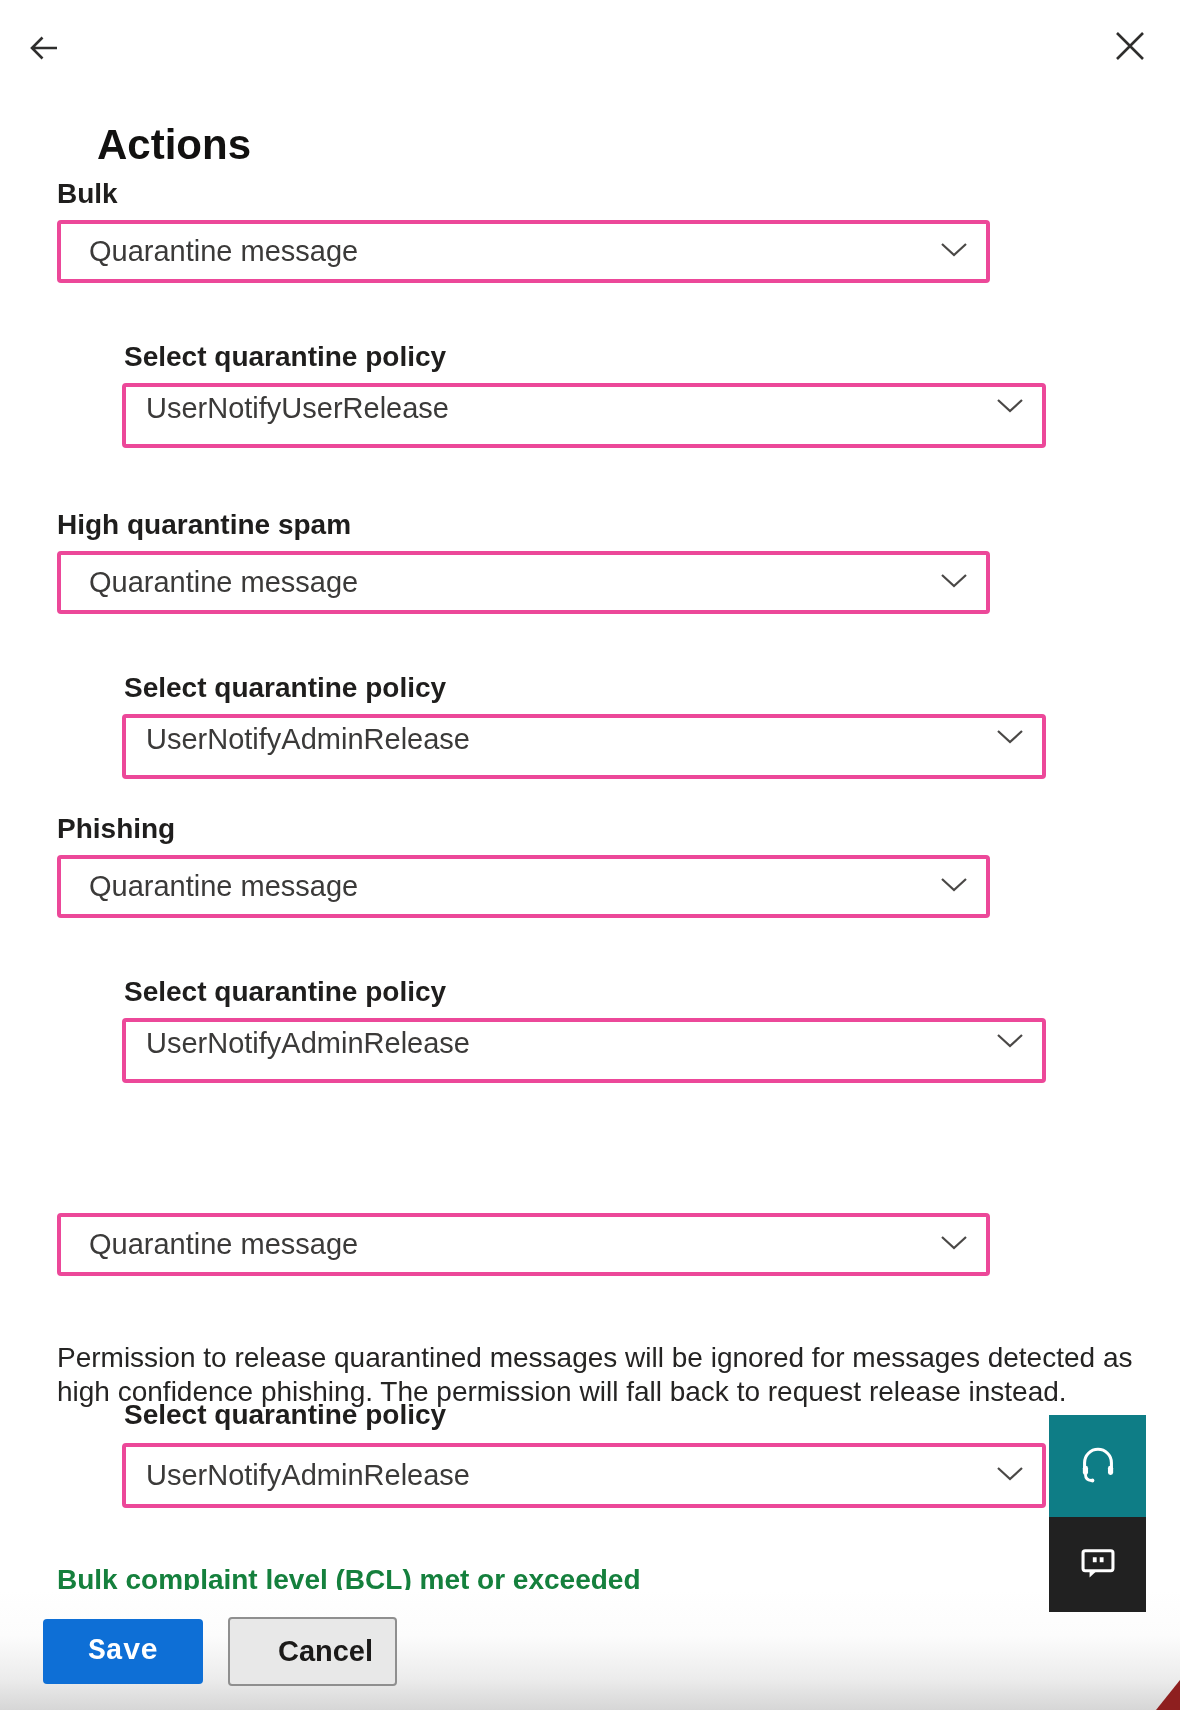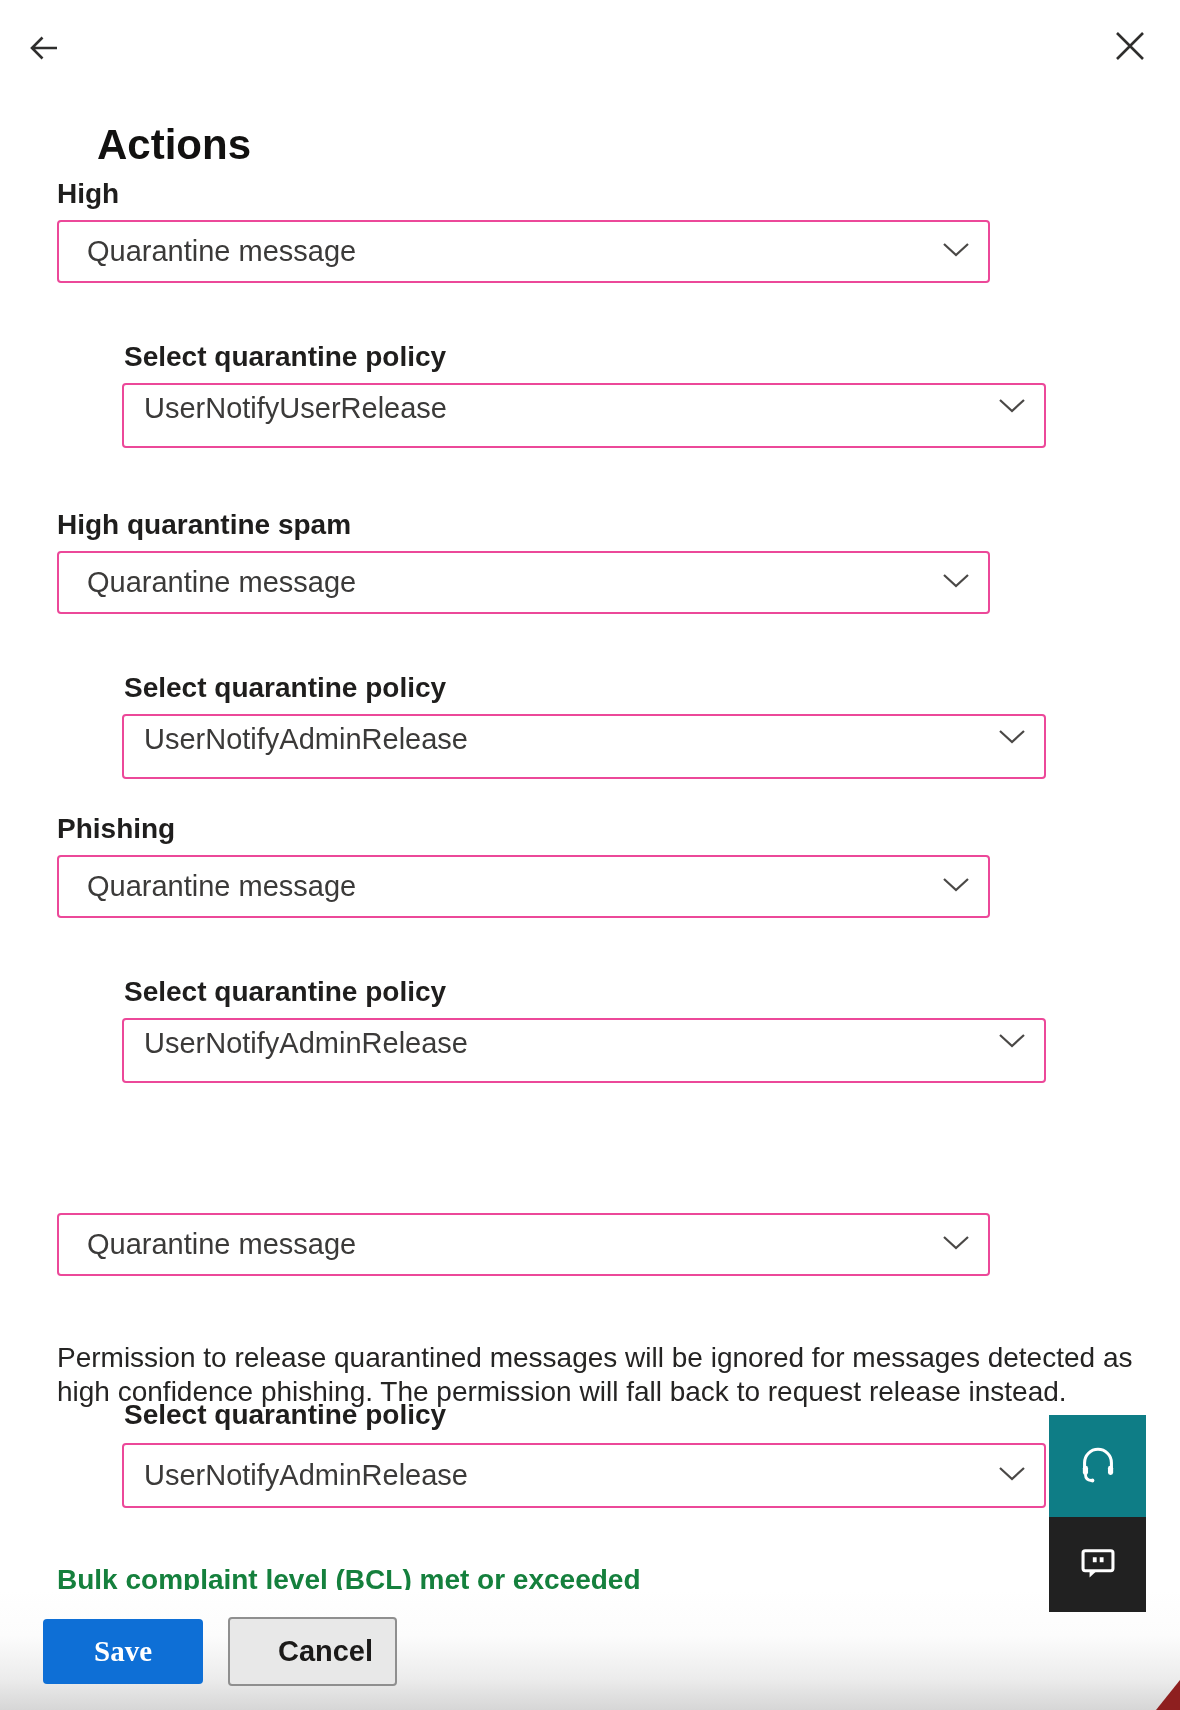--- a/index.html
+++ b/index.html
@@ -11,21 +11,21 @@
   .btn-back{left:24px;top:28px;}
   .btn-close{left:1110px;top:26px;}
 
   .page-title{position:absolute;left:57px;top:96px;font-size:42px;font-weight:700;color:#121110;line-height:1;margin-left:40px;}
 
   .sec{position:absolute;left:0;width:1180px;height:331px;}
   .s1{top:177px}.s2{top:508px}.s3{top:812px}.s4{top:1170px}
 
   .sec-label{position:absolute;left:57px;top:0;font-size:28px;font-weight:600;color:#1f1e1d;white-space:nowrap;line-height:34px;}
   .dd{
-    position:absolute;background:#fff;border:2px solid #ec4899;border-radius:4px;
+    position:absolute;background:#fff;border:4px solid #ec4899;border-radius:4px;
     display:flex;align-items:center;justify-content:space-between;box-sizing:border-box;cursor:pointer;
   }
   .dd-outer{left:57px;top:43px;width:933px;height:63px;padding:0 18px 0 28px;}
   .sel-label{position:absolute;left:124px;top:163px;font-size:28px;font-weight:600;color:#1f1e1d;white-space:nowrap;line-height:34px;}
   .dd-inner{left:122px;top:206px;width:924px;height:65px;padding:0 18px 15px 20px;}
   .dd-value{font-size:29px;color:#3b3a39;white-space:nowrap;}
   .chev{flex:0 0 auto;}
 
   .note{position:absolute;left:57px;top:1313px;width:1092px;font-size:28px;line-height:34px;color:#252423;}
   .sel-label-last{position:absolute;left:124px;top:1398px;font-size:28px;font-weight:600;color:#1f1e1d;line-height:34px;}
@@ -34,21 +34,21 @@
   .bulk-clip{position:absolute;left:0;top:1563px;width:1180px;height:27px;overflow:hidden;}
   .bulk-label{margin-left:57px;font-size:28px;font-weight:600;color:#15803d;white-space:nowrap;line-height:34px;}
 
   .footer{
     position:absolute;left:0;top:1590px;width:1180px;height:120px;
     background:linear-gradient(180deg,#ffffff 0%,#fcfcfc 38%,#ececec 74%,#d6d6d6 100%);
   }
   .btn-save{
     position:absolute;left:43px;top:29px;width:160px;height:65px;
     background:var(--save-blue,#0e6fd6);color:#fff;border:none;border-radius:4px;
-    font-family:Liberation Serif, serif;font-size:29px;font-weight:600;cursor:pointer;
+    font-family:Liberation Mono, monospace;font-size:29px;font-weight:600;cursor:pointer;
   }
   .btn-cancel{
     position:absolute;left:228px;top:27px;width:169px;height:69px;box-sizing:border-box;
     background:#e8e8e8;color:#1b1a19;border:2px solid #8f8f8f;border-radius:4px;
     font-family:inherit;font-size:29px;font-weight:600;cursor:pointer;padding-left:32px;
   }
 
   .side-btn{position:absolute;display:flex;align-items:center;justify-content:center;border:none;cursor:pointer;padding:0;}
   .btn-help{left:1049px;top:1415px;width:97px;height:102px;background:var(--help-teal,#0e7d86);}
   .btn-feedback{left:1049px;top:1517px;width:97px;height:95px;background:var(--feedback-dark,#212121);}
@@ -75,21 +75,21 @@
     <span>
       <svg width="40" height="40" viewBox="0 0 40 40" fill="none">
         <path d="M7 7 L33 33 M33 7 L7 33" stroke="#2f2e2d" stroke-width="2.6"></path>
       </svg>
     </span>
   </button>
 
   <h1 class="page-title">Actions</h1>
 
   <div class="sec s1">
-    <div class="sec-label">High</div>
+    <div class="sec-label">Bulk</div>
     <div class="dd dd-outer">
       <span class="dd-value">Quarantine message</span>
       <span class="chev">
         <svg width="28" height="16" viewBox="0 0 28 16" fill="none">
             <path d="M2 2 L14 13 L26 2" stroke="#4a4846" stroke-width="2.2" fill="none"></path>
           </svg>
       </span>
     </div>
     <div class="sel-label">Select quarantine policy</div>
     <div class="dd dd-inner">

